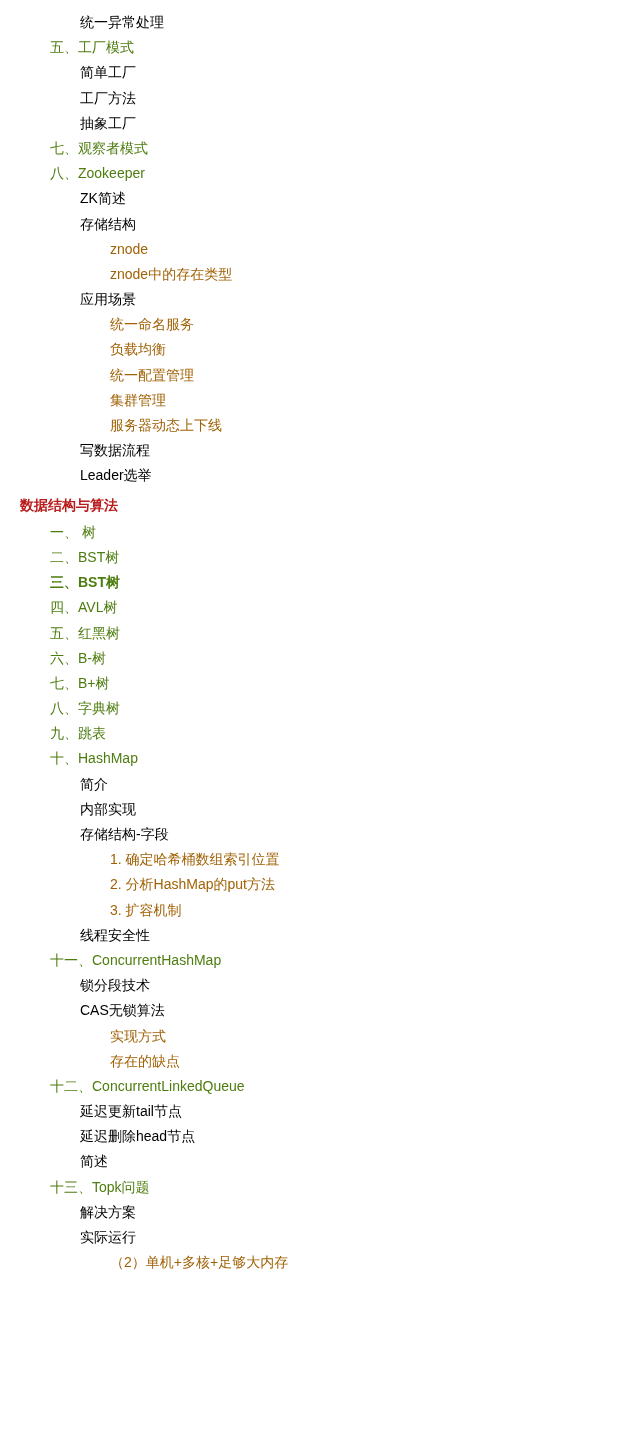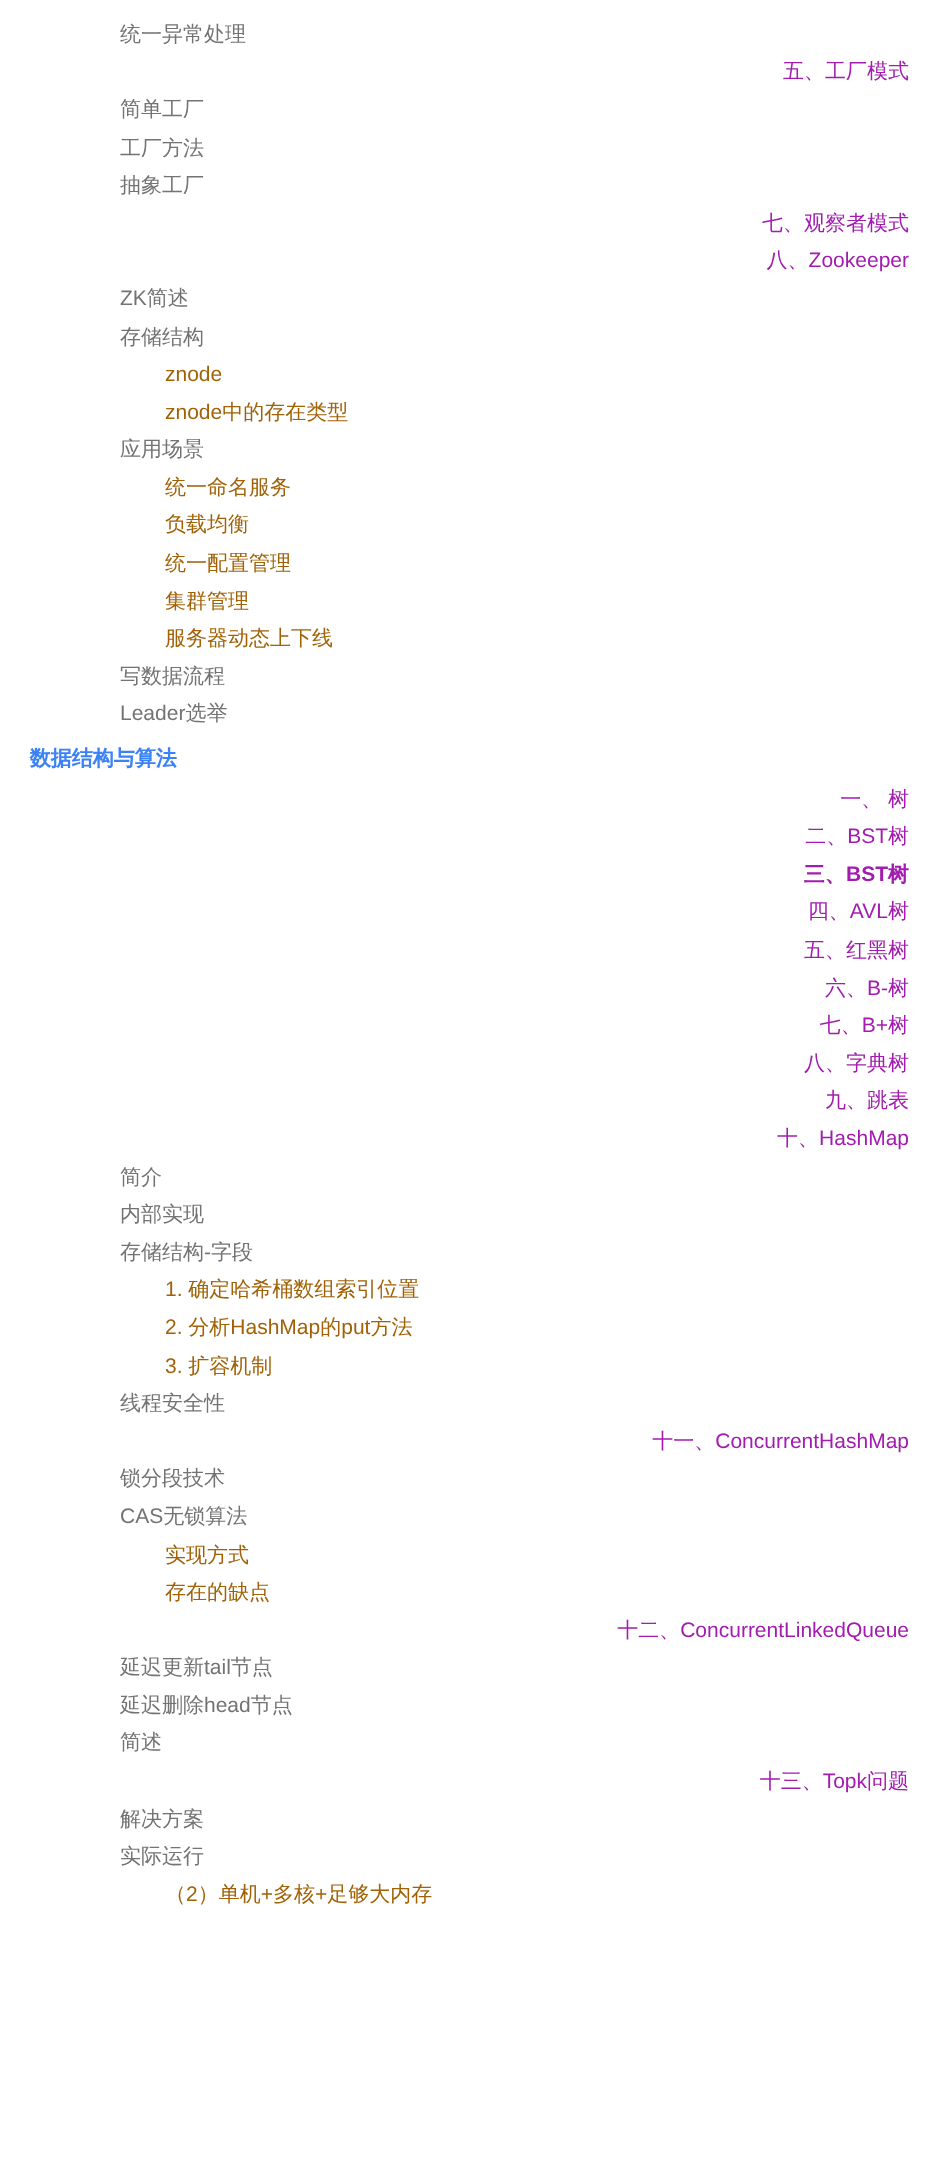--- a/index.html
+++ b/index.html
@@ -14,33 +14,32 @@
       color: #4a9aba;
       line-height: 1.8;
       padding: 10px 20px;
     }
     .toc-item {
       cursor: pointer;
       display: block;
     }
     .level-0 {
       font-weight: bold;
-      color: #3b82f6;
+      color: #b91c1c;
       margin-top: 4px;
       margin-bottom: 2px;
       padding-left: 0px;
     }
     .level-1 {
       padding-left: 30px;
-      color: #a21caf;
-      text-align: right;
+      color: #4d7c0f;
     }
     .level-2 {
       padding-left: 60px;
-      color: #737373;
+      color: #000000;
     }
     .level-3 {
       padding-left: 90px;
       color: #a16207;
     }
     .bold-item {
       font-weight: bold;
     }
   </style>
 </head>

